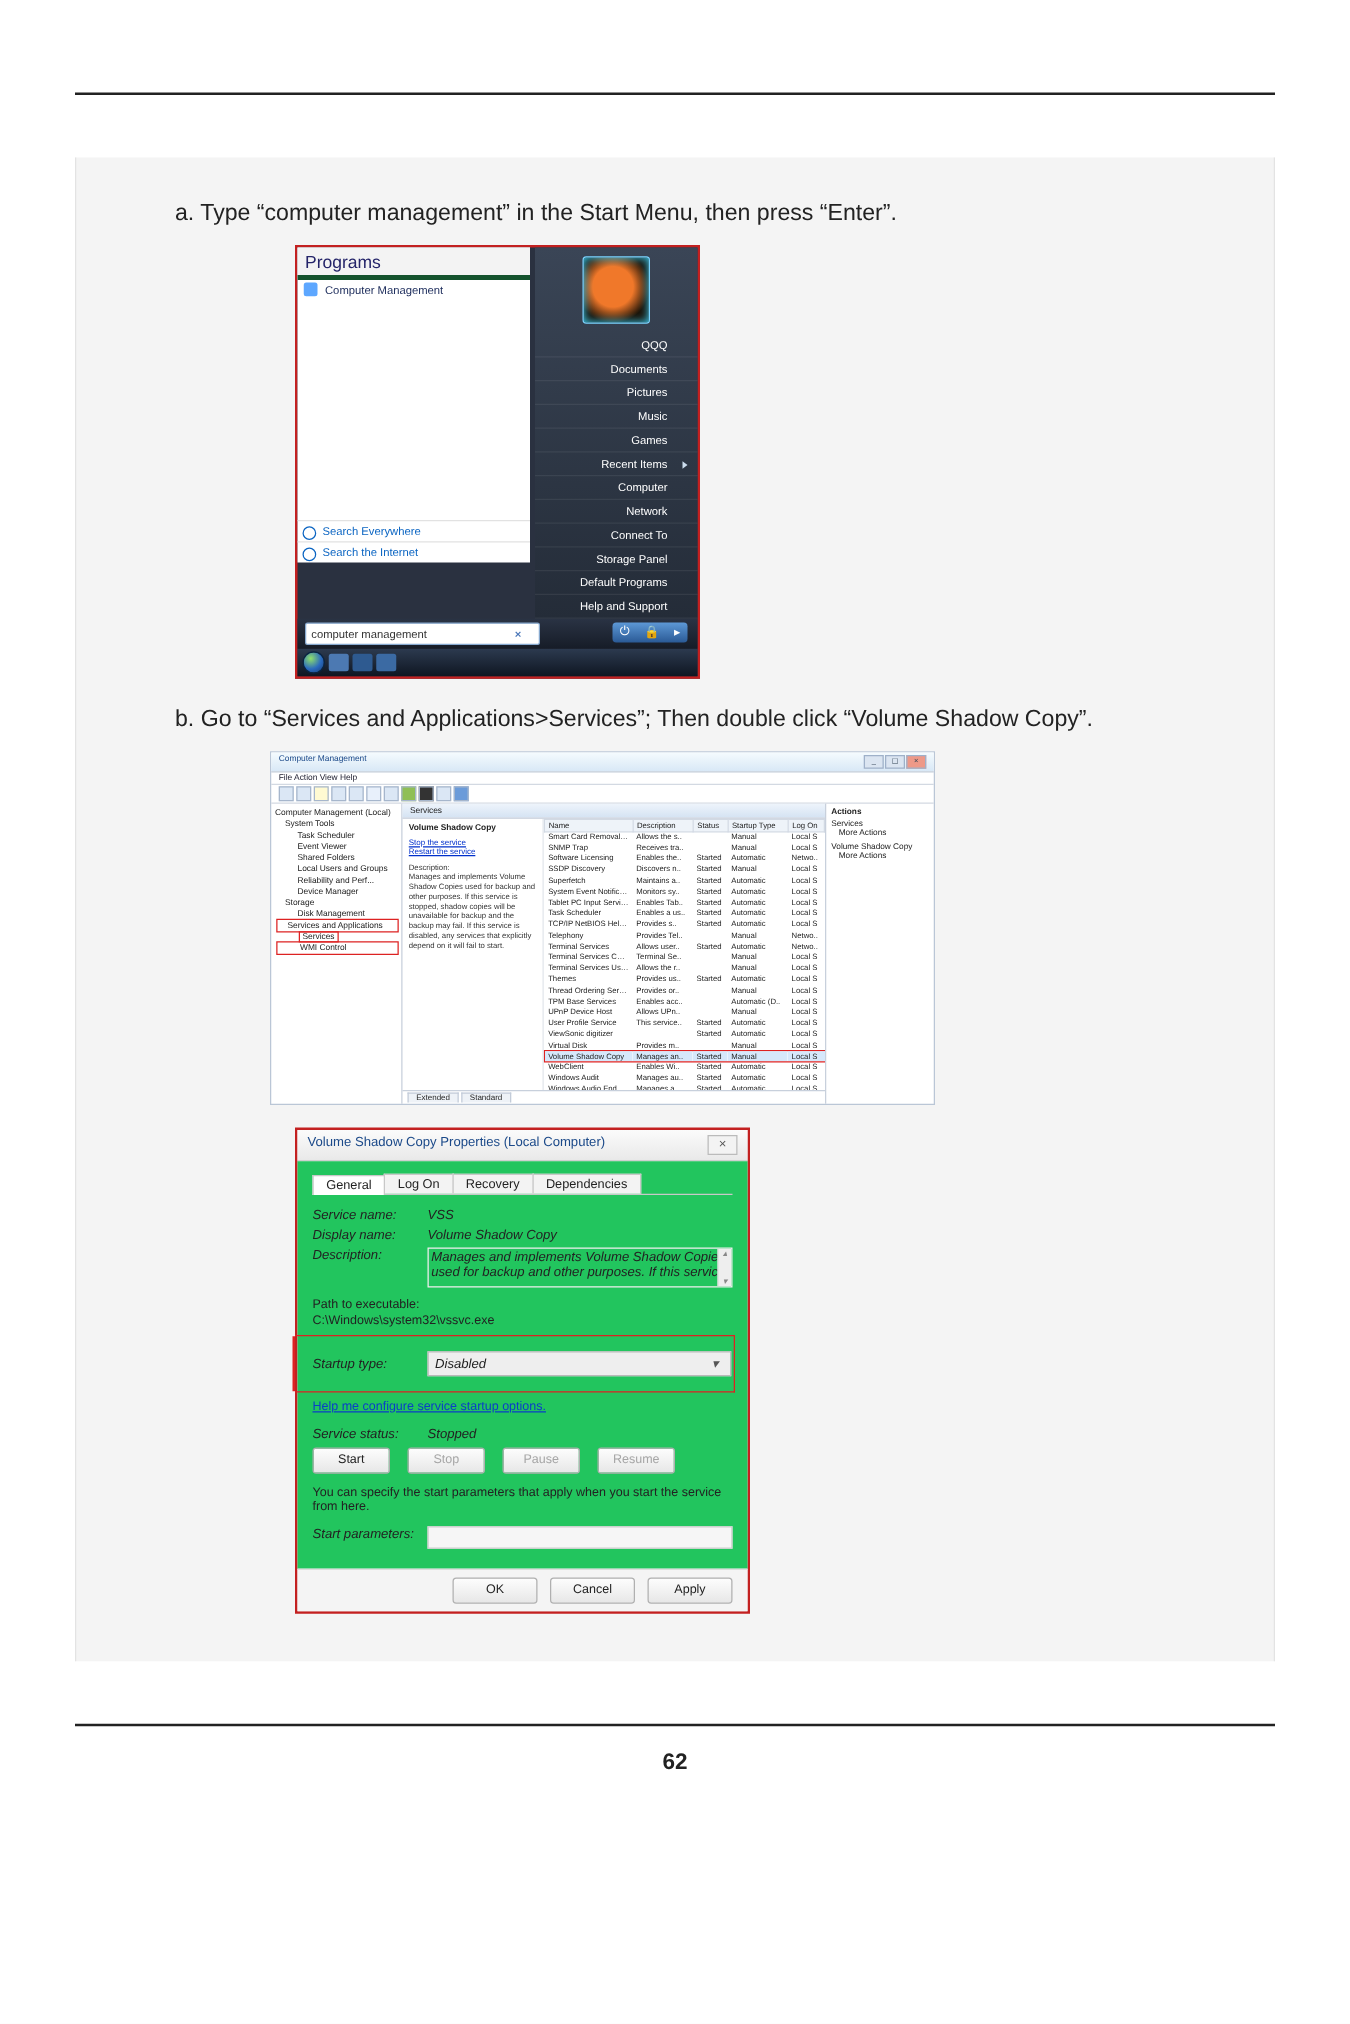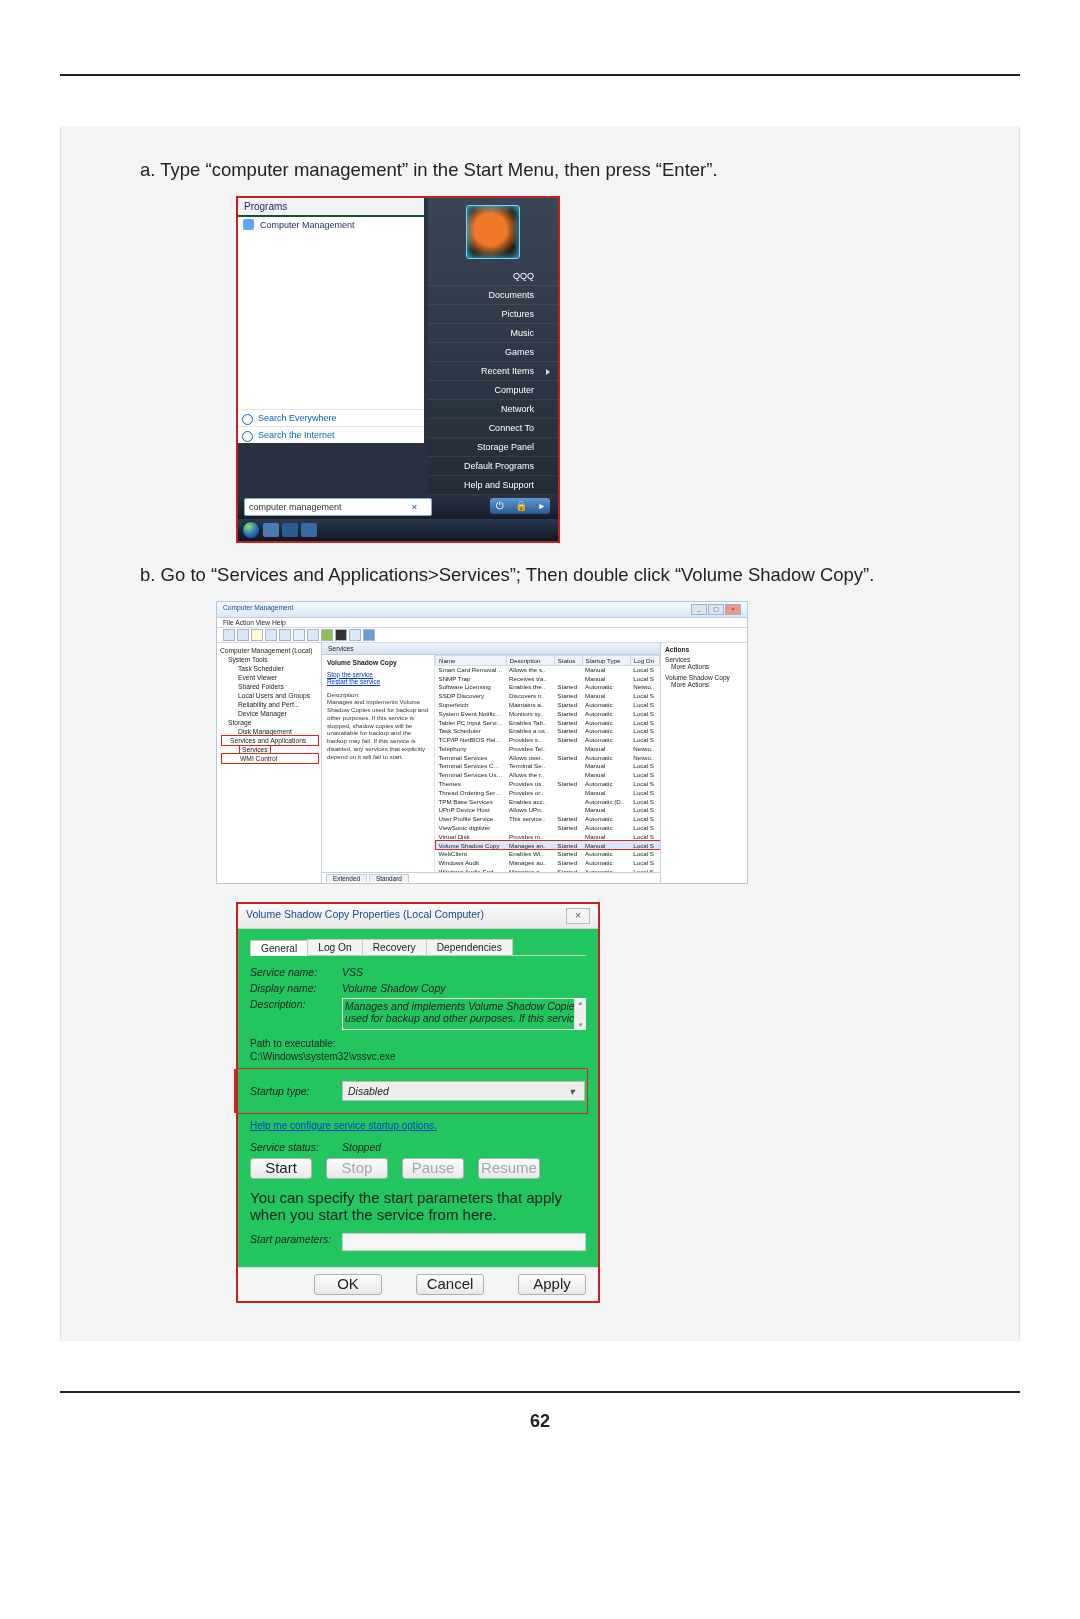--- a/index.html
+++ b/index.html
@@ -6,21 +6,21 @@
   .page{width:1080px;margin:0 auto;padding:70px 60px 40px;box-sizing:border-box;}
   hr.rule{border:none;border-top:2px solid #222;margin:4px 0 50px;}
   hr.footrule{border:none;border-top:2px solid #222;margin:50px 0 8px;}
   .content{background:#f4f4f4;border-left:1px solid #e3e3e3;border-right:1px solid #e3e3e3;padding:30px 30px 30px 55px;}
   .step-b{font-size:19px;margin-bottom:6px;}
   .step-sub{font-size:18.5px;margin-left:24px;margin-bottom:12px;line-height:1.5;}
   .pagenum{text-align:center;font-size:18px;color:#222;margin-top:18px;font-weight:bold;}
   
   .shotA{width:320px;border:2px solid #c32020;margin:8px 0 18px 120px;font-size:9px;position:relative;background:#2a3140;}
   .smLeft{float:left;width:186px;background:#fff;}
-  .smHead{background:#f3f3f3;color:#242469;padding:3px 6px;border-bottom:2px solid #14532d;font-size:10px;}
+  .smHead{background:#f3f3f3;color:#242469;padding:3px 6px;border-bottom:4px solid #14532d;font-size:14px;}
   .smItem{padding:3px 6px 3px 22px;position:relative;color:#1a2a5a;}
   .smItem .ico{position:absolute;left:5px;top:2px;width:11px;height:11px;background:#5da7ff;border-radius:2px;}
   .smWhite{height:176px;}
   .smSearch{padding:3px 6px 3px 20px;color:#0a64c2;position:relative;border-top:1px solid #e2e2e2;}
   .smSearch .mag{position:absolute;left:4px;top:4px;width:9px;height:9px;border:1px solid #0a64c2;border-radius:50%;}
   .smRight{float:right;width:130px;background:linear-gradient(#3a4556,#242c38);color:#fff;}
   .avatar{width:52px;height:52px;margin:7px auto 8px;border:1px solid #7ad5ff;border-radius:3px;background:radial-gradient(circle at 45% 45%,#f0782a 40%,#1a1208 72%);box-shadow:0 0 8px #3ad8ff inset;}
   .smR{padding:4px 24px;border-bottom:1px solid rgba(255,255,255,.07);position:relative;text-align:right;}
   .smR.arrow:after{content:"";position:absolute;right:8px;top:7px;border-left:4px solid #cde;border-top:3px solid transparent;border-bottom:3px solid transparent;}
   .smFoot{clear:both;background:linear-gradient(#2a3344,#161c27);height:24px;position:relative;}
@@ -76,26 +76,26 @@
   .fval{flex:1;color:#222;}
   .descBox{flex:1;border:1px solid #f0f0f0;padding:1px 2px;height:28px;overflow:hidden;position:relative;}
   .descBox .sc{position:absolute;right:0;top:0;bottom:0;width:10px;background:#eee;border-left:1px solid #ddd;display:flex;flex-direction:column;justify-content:space-between;align-items:center;font-size:7px;color:#888;}
   .pathRow{margin:8px 0 2px;font-size:10px;}
   .startRow{border-top:1px solid #d22;border-bottom:1px solid #d22;border-right:1px solid #d22;padding:8px 2px 8px 0;margin:6px -2px 6px -14px;padding-left:14px;position:relative;}
   .startRow::before{content:"";position:absolute;left:-2px;top:0;bottom:0;width:2px;background:#d22;}
   .disSel{flex:1;border:1px solid #b9b9b9;height:18px;padding:0 5px;display:flex;align-items:center;justify-content:space-between;background:#eee;}
   .disSel .dd{width:14px;text-align:center;color:#555;}
   .confLink{color:#0a3ec8;text-decoration:underline;font-size:10px;display:block;margin:4px 0 10px;}
   .btnRow{display:flex;gap:14px;margin:5px 0 10px;}
-  .btn{width:60px;height:19px;border:1px solid #b0b0b0;background:linear-gradient(#fdfdfd,#e7e7e7);text-align:center;line-height:18px;font-size:15px;border-radius:3px;}
+  .btn{width:60px;height:19px;border:1px solid #b0b0b0;background:linear-gradient(#fdfdfd,#e7e7e7);text-align:center;line-height:18px;font-size:10px;border-radius:3px;}
   .btn.off{color:#a6a6a6;}
-  .note{font-size:15px;margin:2px 0 10px;}
+  .note{font-size:10px;margin:2px 0 10px;}
   .paramIn{flex:1;border:1px solid #ccc;height:16px;background:#f6f6f6;}
   .dlgFoot{display:flex;justify-content:flex-end;gap:10px;padding:6px 12px;border-top:1px solid #ddd;background:#f4f4f4;}
-  .dlgFoot .btn{width:66px;margin-left:24px;}
+  .dlgFoot .btn{width:66px;}
   .marker1{position:absolute;left:-17px;top:112px;color:#d22;font-weight:bold;font-size:8px;}
 </style>
 </head>
 <body>
 
 <div class="page">
   <hr class="rule">
   <div class="content">
 
     <div class="step-sub">a. Type “computer management” in the Start Menu, then press “Enter”.</div>

